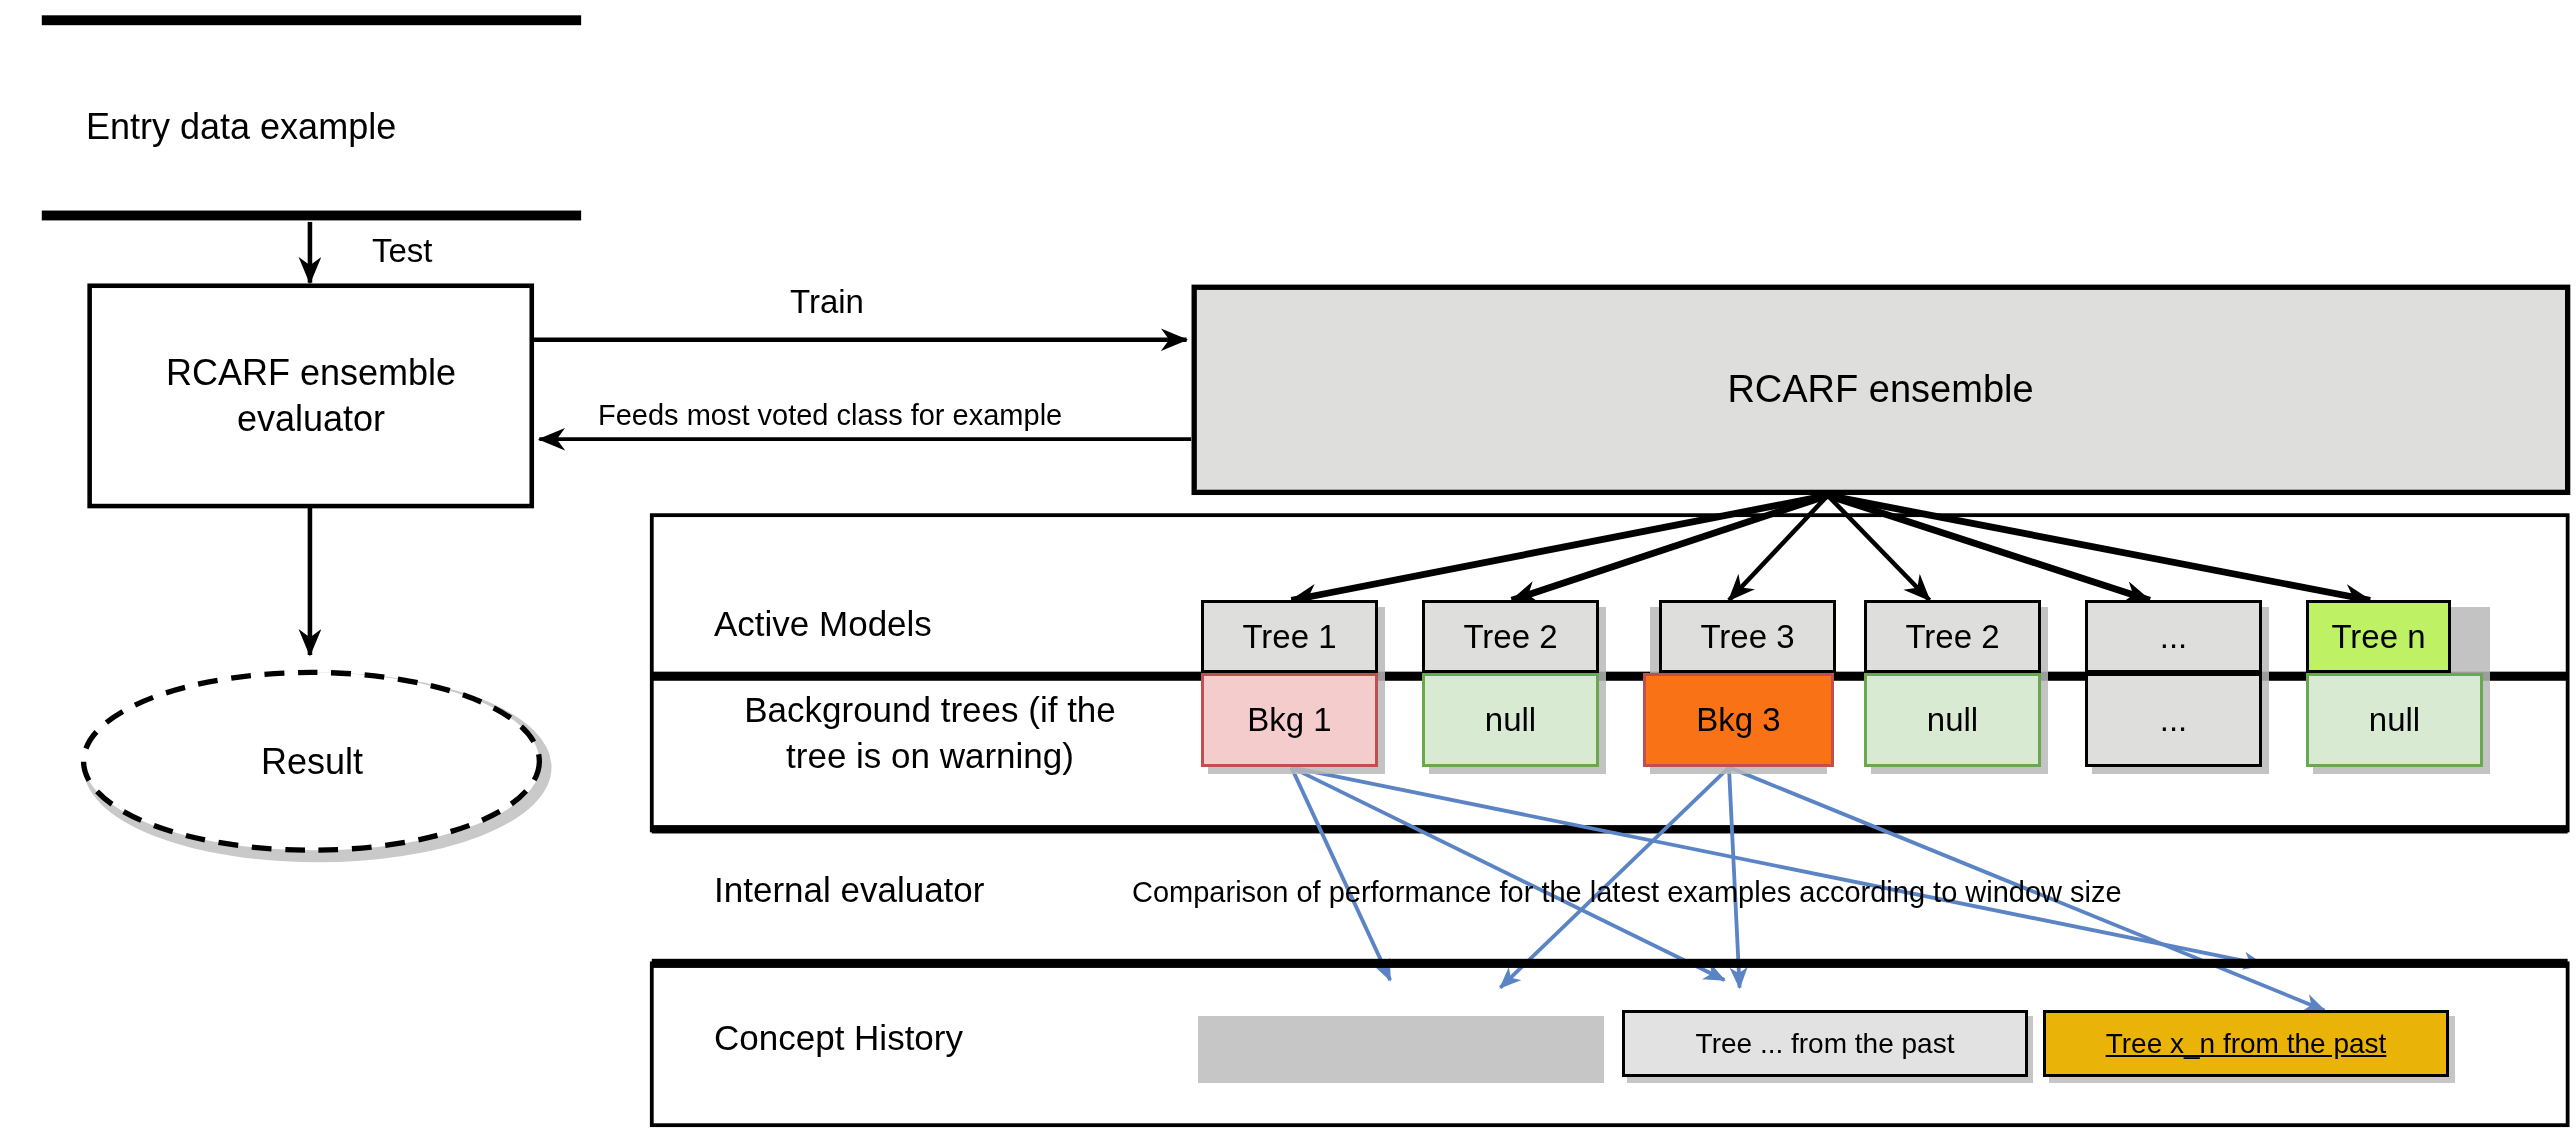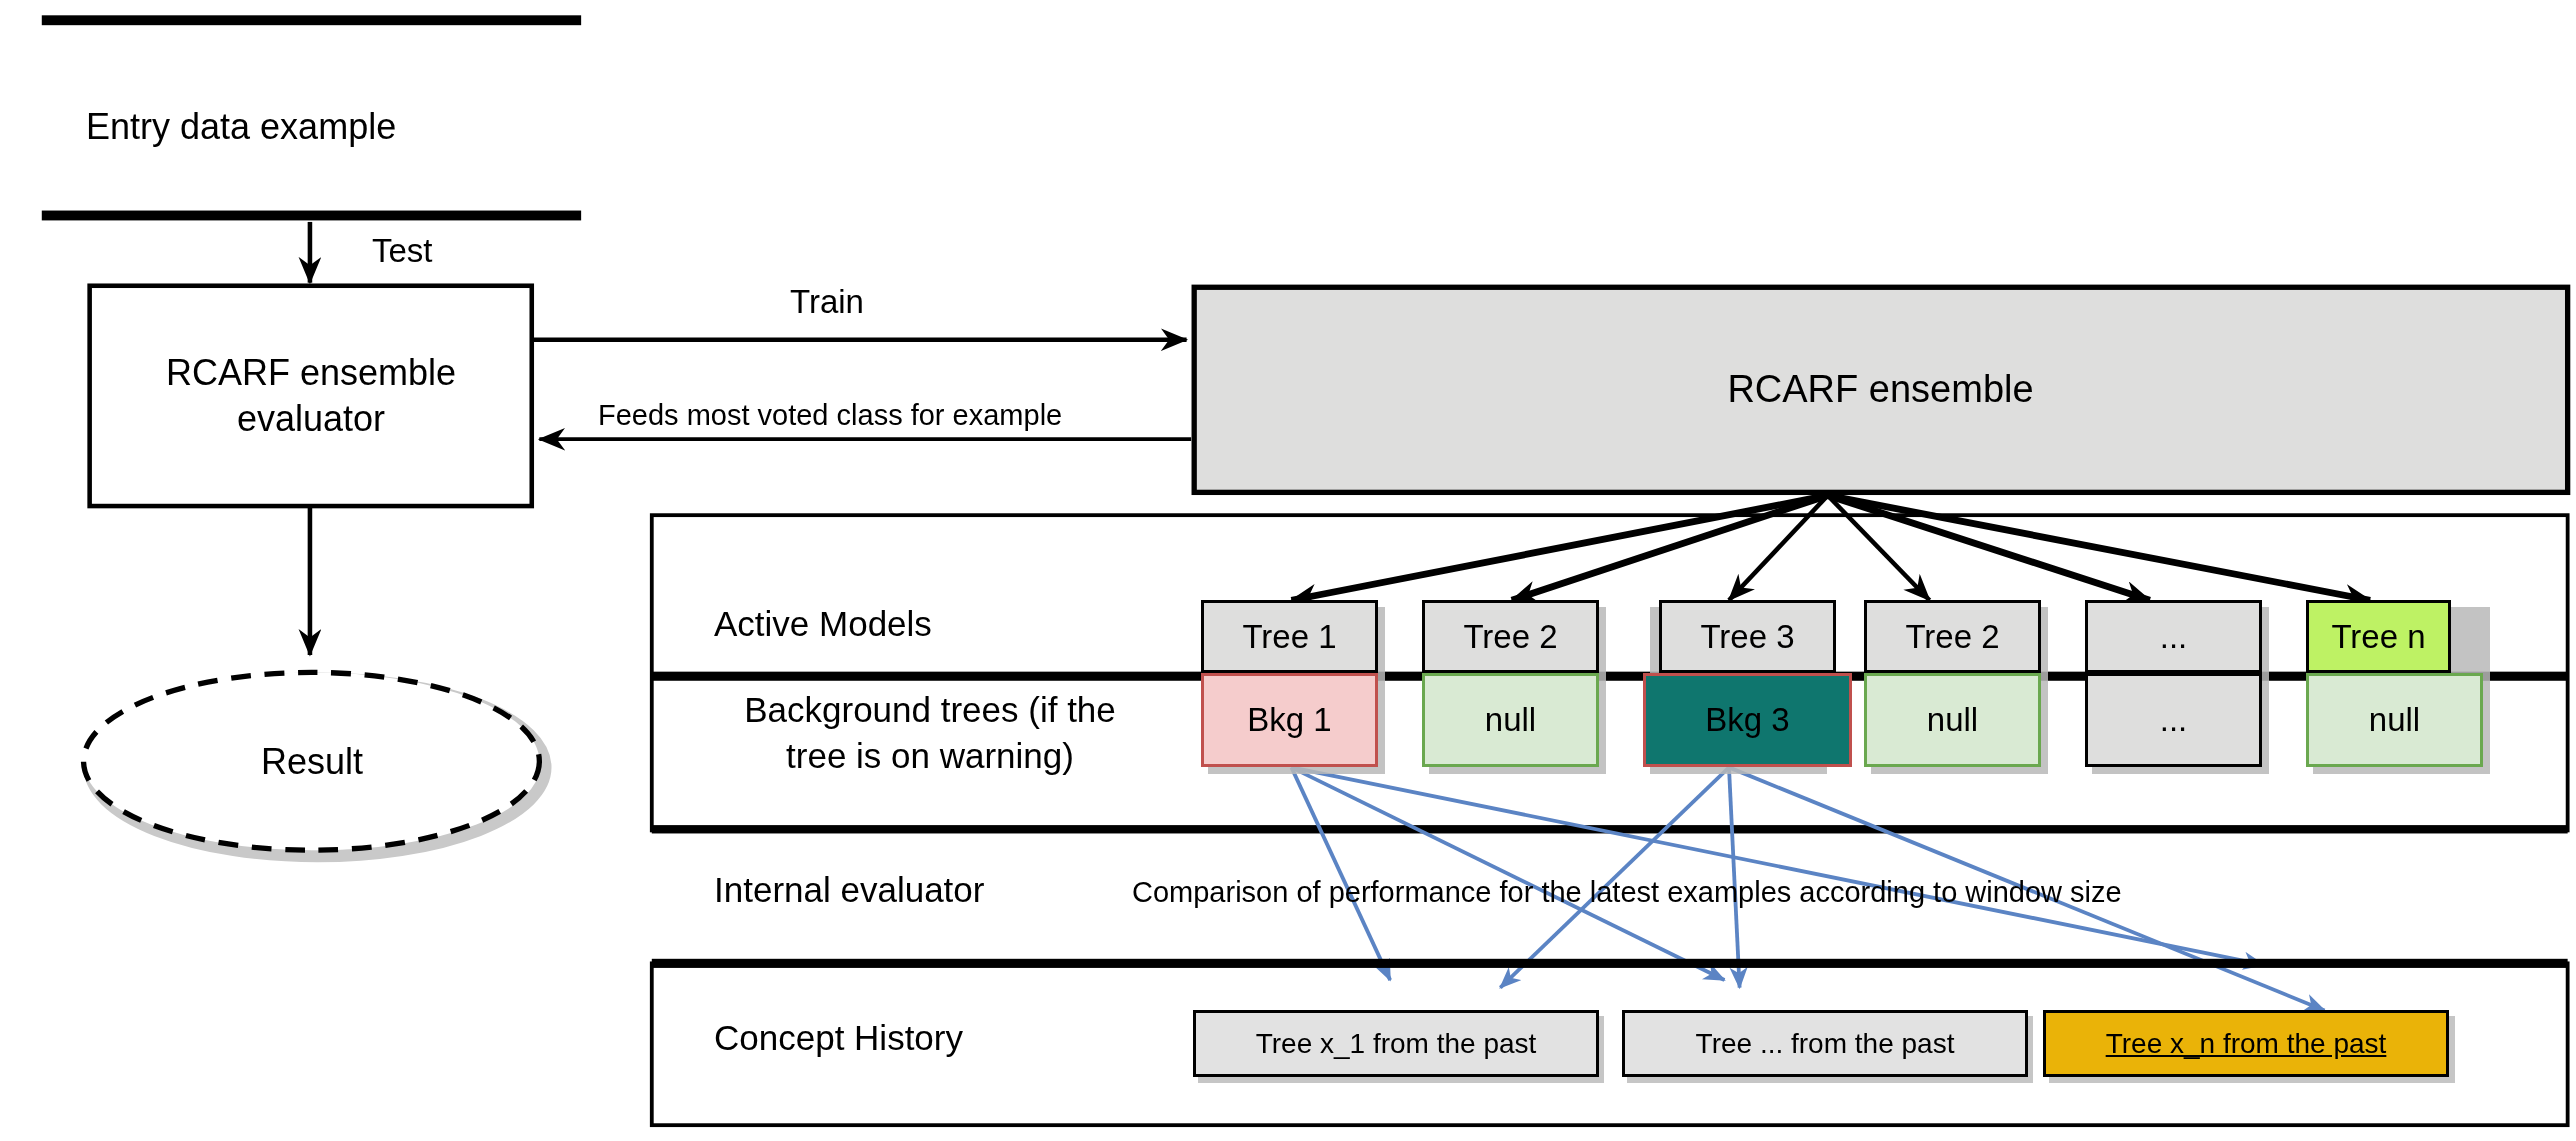--- a/index.html
+++ b/index.html
@@ -107,35 +107,34 @@
 
   <div id="tree-grid" style="position:absolute;left:0;top:0;width:2576px;height:1142px;pointer-events:none;">
       <div style="position: absolute; left: 1208px; top: 607px; width: 177px; height: 167px; background: rgb(184, 184, 184); opacity: 0.85;"></div>
       <div class="boxlabel" style="left: 1201px; top: 600px; width: 177px; height: 73px; background: rgb(222, 222, 221); border: 3.8px solid rgb(0, 0, 0); font-size: 33px; pointer-events: auto;">Tree 1</div>
       <div class="boxlabel" style="left: 1201px; top: 673px; width: 177px; height: 94px; background: rgb(245, 204, 204); border: 3.8px solid rgb(192, 80, 77); font-size: 33px; pointer-events: auto;">Bkg 1</div>
       <div style="position: absolute; left: 1429px; top: 607px; width: 177px; height: 167px; background: rgb(184, 184, 184); opacity: 0.85;"></div>
       <div class="boxlabel" style="left: 1422px; top: 600px; width: 177px; height: 73px; background: rgb(222, 222, 221); border: 3.8px solid rgb(0, 0, 0); font-size: 33px; pointer-events: auto;">Tree 2</div>
       <div class="boxlabel" style="left: 1422px; top: 673px; width: 177px; height: 94px; background: rgb(217, 234, 211); border: 3.8px solid rgb(106, 168, 79); font-size: 33px; pointer-events: auto;">null</div>
       <div style="position: absolute; left: 1650px; top: 607px; width: 177px; height: 167px; background: rgb(184, 184, 184); opacity: 0.85;"></div>
       <div class="boxlabel" style="left: 1643px; top: 600px; width: 177px; height: 73px; background: rgb(222, 222, 221); border: 3.8px solid rgb(0, 0, 0); font-size: 33px; pointer-events: auto; margin-left: 16px;">Tree 3</div>
-      <div class="boxlabel" style="left: 1643px; top: 673px; width: 209px; height: 94px; background: #0f766e; border: 3.8px solid rgb(192, 80, 77); font-size: 33px; pointer-events: auto;">Bkg 3</div>
+      <div class="boxlabel" style="left: 1643px; top: 673px; width: 191px; height: 94px; background: #f97316; border: 3.8px solid rgb(192, 80, 77); font-size: 33px; pointer-events: auto;">Bkg 3</div>
       <div style="position: absolute; left: 1871px; top: 607px; width: 177px; height: 167px; background: rgb(184, 184, 184); opacity: 0.85;"></div>
       <div class="boxlabel" style="left: 1864px; top: 600px; width: 177px; height: 73px; background: rgb(222, 222, 221); border: 3.8px solid rgb(0, 0, 0); font-size: 33px; pointer-events: auto;">Tree 2</div>
       <div class="boxlabel" style="left: 1864px; top: 673px; width: 177px; height: 94px; background: rgb(217, 234, 211); border: 3.8px solid rgb(106, 168, 79); font-size: 33px; pointer-events: auto;">null</div>
       <div style="position: absolute; left: 2092px; top: 607px; width: 177px; height: 167px; background: rgb(184, 184, 184); opacity: 0.85;"></div>
       <div class="boxlabel" style="left: 2085px; top: 600px; width: 177px; height: 73px; background: rgb(222, 222, 221); border: 3.8px solid rgb(0, 0, 0); font-size: 33px; pointer-events: auto;">...</div>
       <div class="boxlabel" style="left: 2085px; top: 673px; width: 177px; height: 94px; background: rgb(222, 222, 221); border: 3.8px solid rgb(0, 0, 0); font-size: 33px; pointer-events: auto;">...</div>
       <div style="position: absolute; left: 2313px; top: 607px; width: 177px; height: 167px; background: rgb(184, 184, 184); opacity: 0.85;"></div>
       <div class="boxlabel" style="left: 2306px; top: 600px; width: 145px; height: 73px; background: #bef264; border: 3.8px solid rgb(0, 0, 0); font-size: 33px; pointer-events: auto;">Tree n</div>
       <div class="boxlabel" style="left: 2306px; top: 673px; width: 177px; height: 94px; background: rgb(217, 234, 211); border: 3.8px solid rgb(106, 168, 79); font-size: 33px; pointer-events: auto;">null</div>
     </div>
 
   <div id="history-row" style="position:absolute;left:0;top:0;width:2576px;height:1142px;pointer-events:none;">
       <div style="position: absolute; left: 1198px; top: 1016px; width: 406px; height: 67px; background: rgb(184, 184, 184); opacity: 0.8;"></div>
-      <div class="boxlabel" style="left: 1193px; top: 1010px; width: 406px; height: 67px; background: rgb(226, 226, 226); border: 3.8px solid rgb(0, 0, 0); font-size: 28px; pointer-events: auto;">Tree x_1 from the past</div>
       <div style="position: absolute; left: 1627px; top: 1016px; width: 406px; height: 67px; background: rgb(184, 184, 184); opacity: 0.8;"></div>
       <div class="boxlabel" style="left: 1622px; top: 1010px; width: 406px; height: 67px; background: rgb(226, 226, 226); border: 3.8px solid rgb(0, 0, 0); font-size: 28px; pointer-events: auto;">Tree ... from the past</div>
       <div style="position: absolute; left: 2049px; top: 1016px; width: 406px; height: 67px; background: rgb(184, 184, 184); opacity: 0.8;"></div>
       <div class="boxlabel" style="left: 2043px; top: 1010px; width: 406px; height: 67px; background: #eab308; border: 3.8px solid rgb(0, 0, 0); font-size: 28px; pointer-events: auto; text-decoration: underline;">Tree x_n from the past</div>
     </div>
 
 </div>
 
 
 </body></html>

